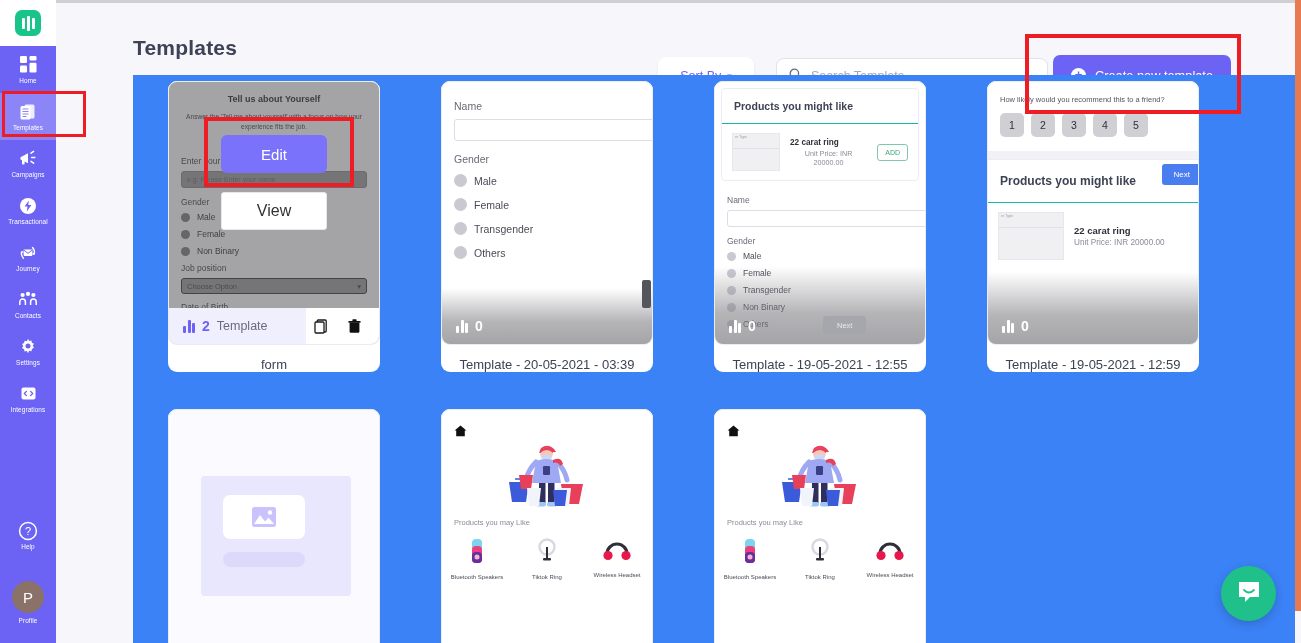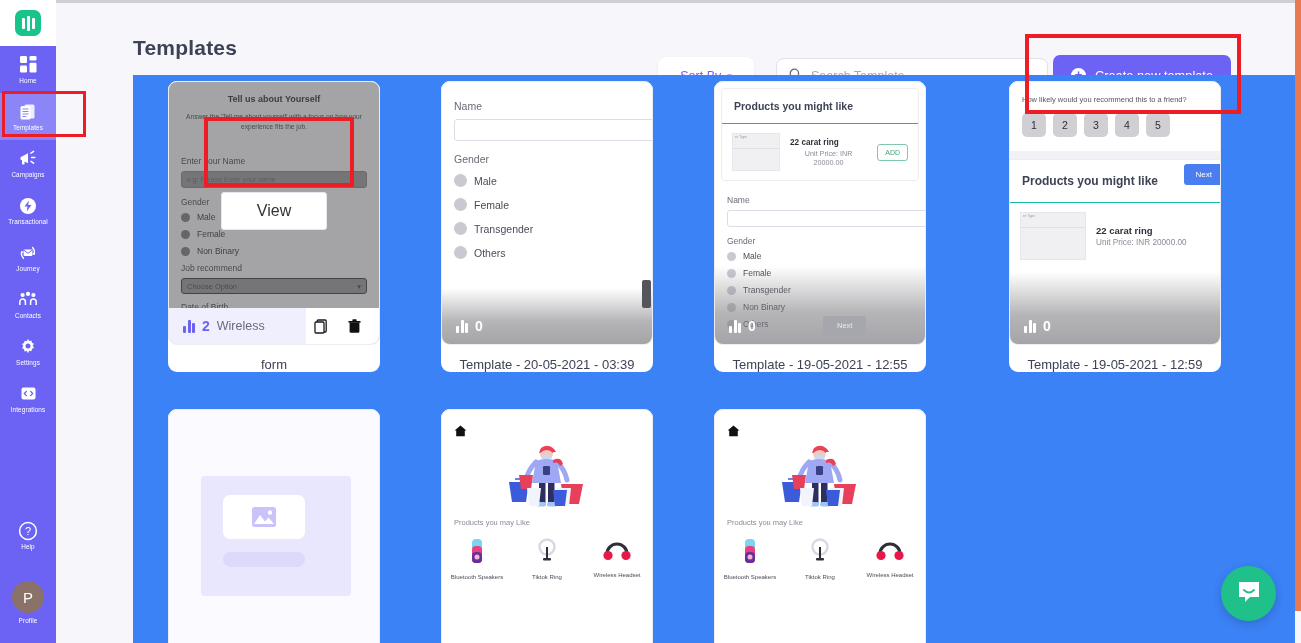--- a/index.html
+++ b/index.html
@@ -462,43 +462,44 @@
                 <span>Male</span>
               </div>
             <div class="m-radio">
                 <i class="dot"></i>
                 <span>Female</span>
               </div>
             <div class="m-radio">
                 <i class="dot"></i>
                 <span>Non Binary</span>
               </div>
-            <div class="m-label" style="margin-top:6px">Job recommend</div>
+            <div class="m-label" style="margin-top:6px">Job position</div>
             <div class="m-select">
               <span>Choose Option</span>
                 <span>▾</span>
             </div>
             <div class="m-label">Date of Birth</div>
             <div class="m-input"></div>
           </div>
         </div>
 
         <div id="card1-overlay"></div>
+        <button id="edit-btn">Edit</button>
         <button id="view-btn">View</button>
         <div id="edit-highlight"></div>
 
         <div class="resp-bar" style="z-index:8; background:#fff;">
           <div class="resp-chip onlight">
             <span class="bars purple">
                 <i></i>
                 <i></i>
                 <i></i>
               </span>
             <span class="count">2</span>
-            <span>Wireless</span>
+            <span>Template</span>
           </div>
           <div class="resp-actions">
             <span>
               <svg width="14" height="15" viewBox="0 0 14 15">
                   <rect x="3.2" y="1" width="9" height="12" rx="1" stroke="#1a1a1a" stroke-width="1.3" fill="#fff"></rect>
                   <rect x="1" y="3" width="9" height="11" rx="1" stroke="#1a1a1a" stroke-width="1.3" fill="#fff"></rect>
                 </svg>
             </span>
             <span>
               <svg width="13" height="15" viewBox="0 0 13 15">
@@ -603,21 +604,21 @@
                 <i></i>
                 <i></i>
               </span>
             <span class="count">0</span>
           </div>
         </div>
       </div>
       <div class="card-label">Template - 19-05-2021 - 12:55</div>
     </div>
 
-    <div class="card" id="c4" style="left:854px; top:6px;margin-left:22px;">
+    <div class="card" id="c4" style="left:854px; top:6px;">
       <div class="card-thumb">
         <div style="position:relative">
           <div class="nps-q">How likely would you recommend this to a friend?</div>
           <div class="nps-row">
             <div class="nb">1</div>
             <div class="nb">2</div>
             <div class="nb">3</div>
             <div class="nb">4</div>
             <div class="nb">5</div>
           </div>

